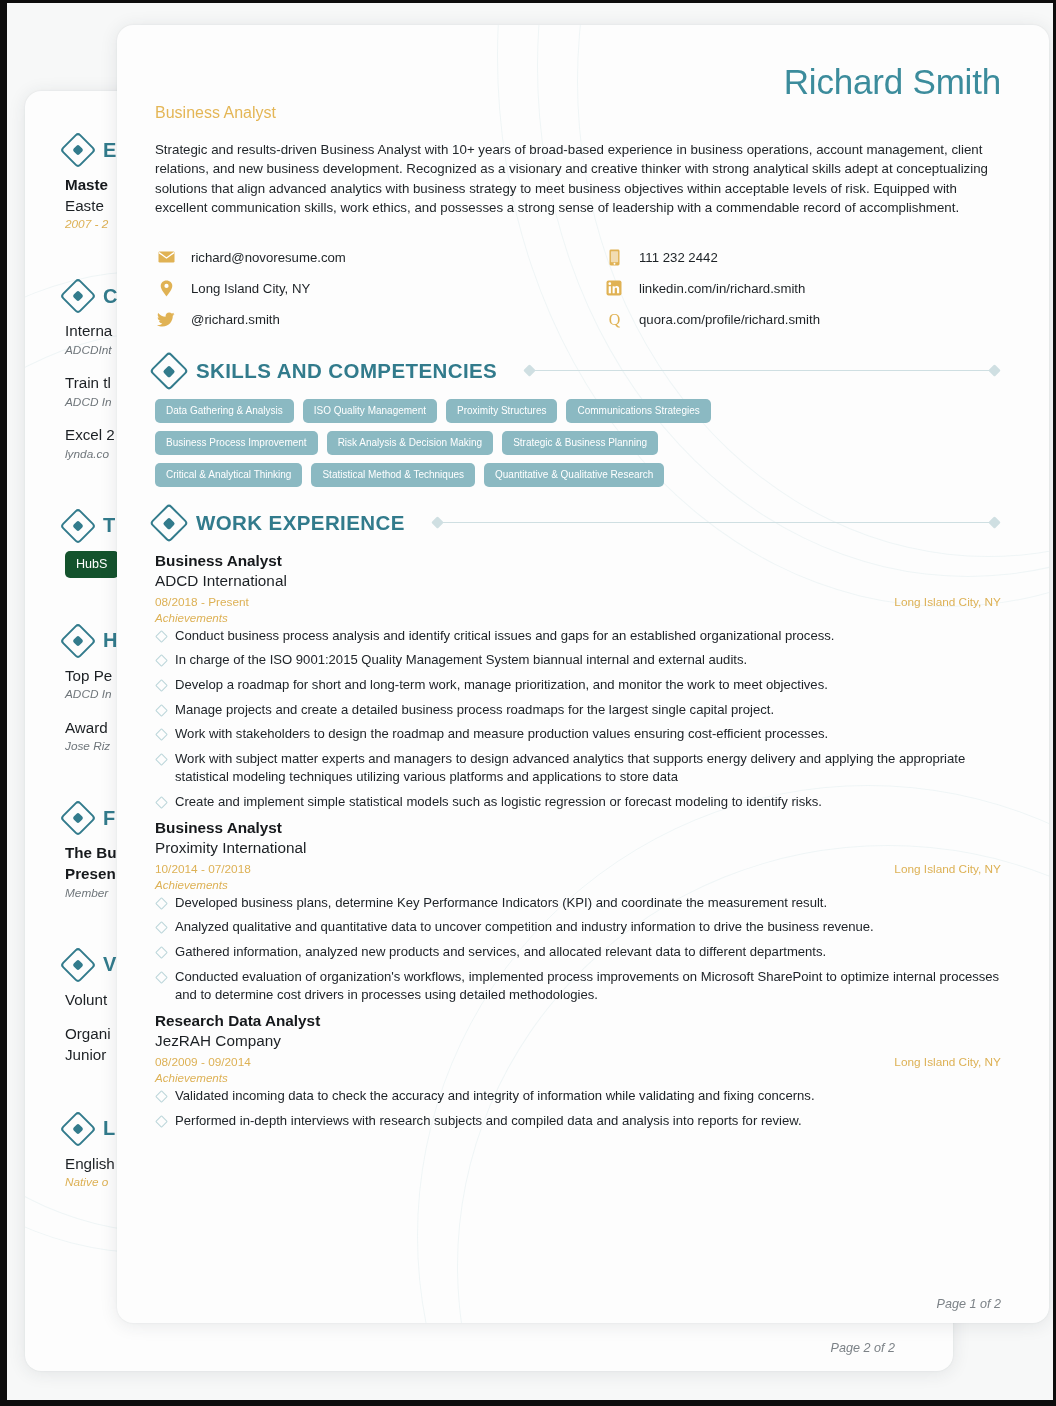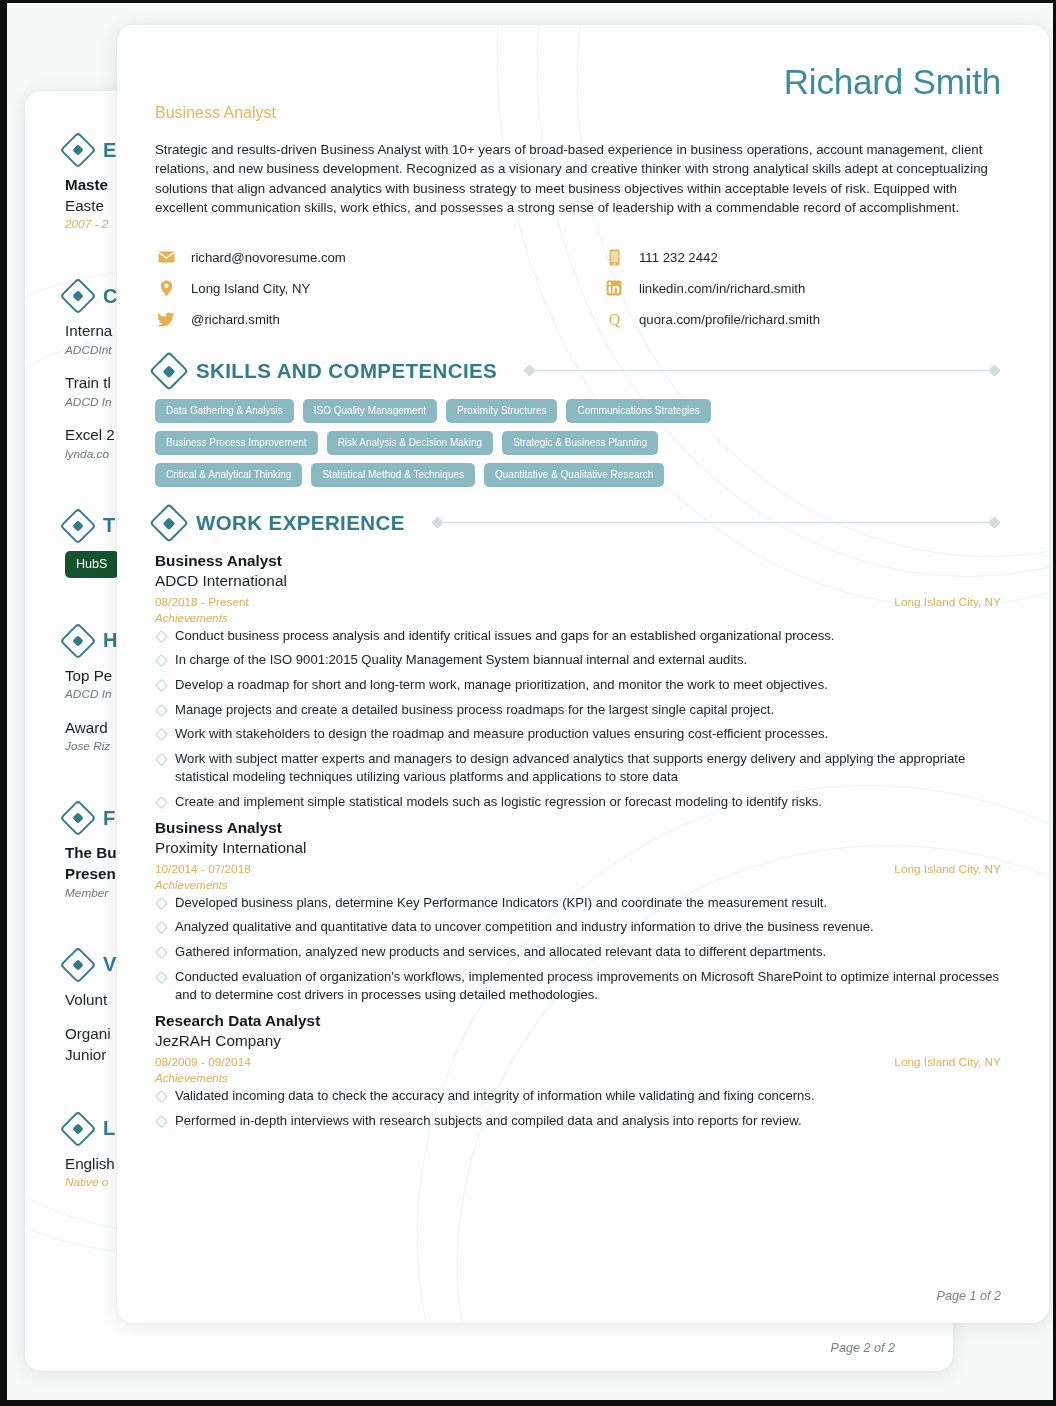--- a/index.html
+++ b/index.html
@@ -244,21 +244,21 @@
     width: 7px;
     height: 7px;
     border: 1.3px solid #bcd6da;
     transform: rotate(45deg);
     border-radius: 1px;
   }
 
   .page-footer {
     position: absolute;
     right: 48px;
-    bottom: 20px;
+    bottom: 12px;
     font-size: 12.6px;
     font-style: italic;
     color: #7c8287;
   }
   .page-footer-back {
     position: absolute;
     right: 58px;
     bottom: 16px;
     font-size: 12.6px;
     font-style: italic;

